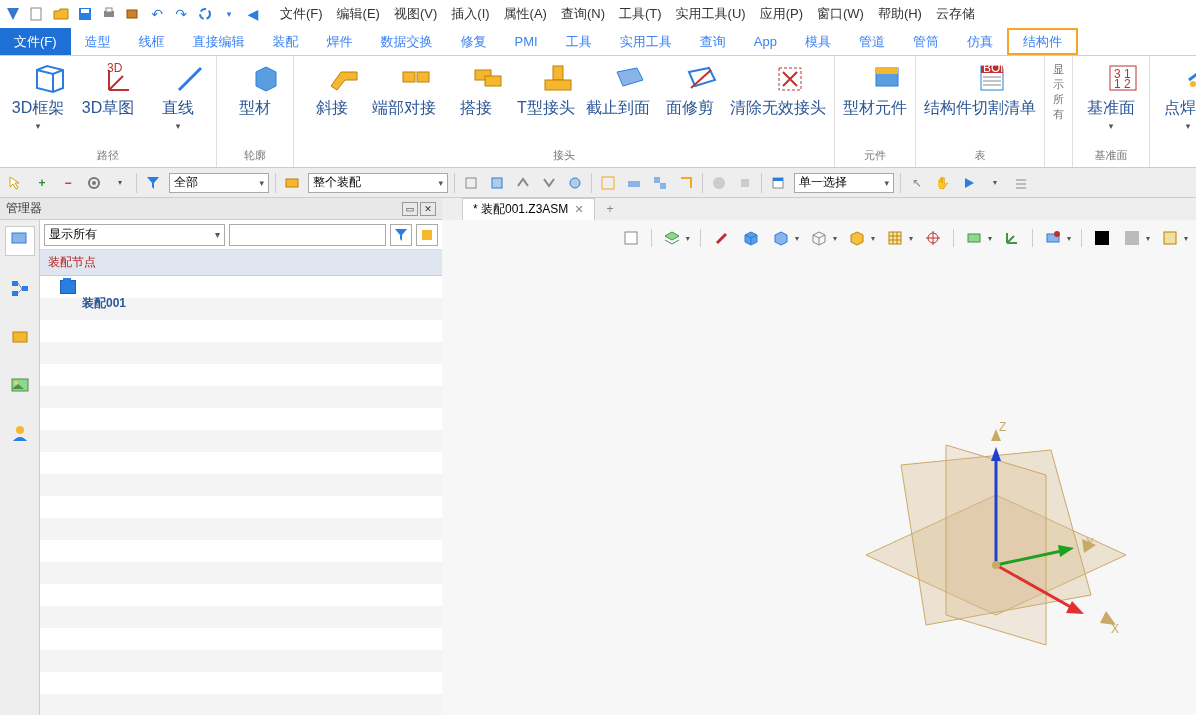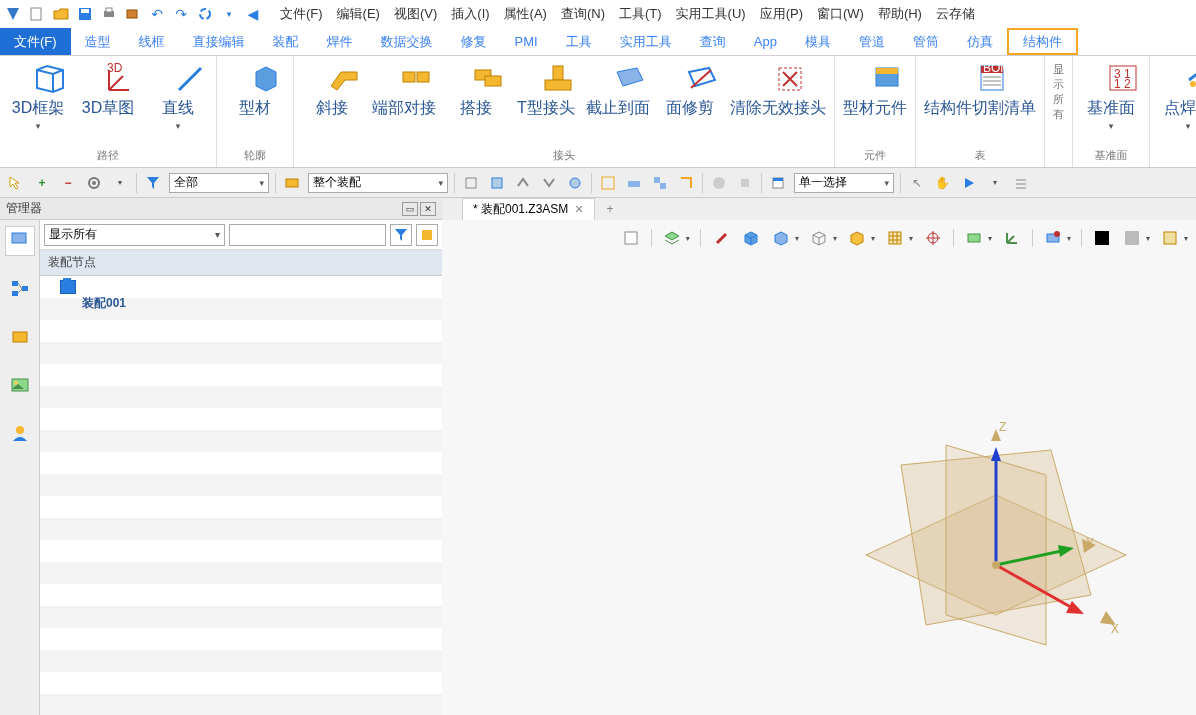--- a/index.html
+++ b/index.html
@@ -47,21 +47,21 @@
 .left-panel { width: 442px; background: #fff; display: flex; }
 .left-tabs { width: 40px; background: #eee; border-right: 1px solid #ccc; display: flex; flex-direction: column; align-items: center; padding-top: 6px; gap: 18px; }
 .left-tabs .ltab { width: 30px; height: 30px; display: flex; align-items: center; justify-content: center; cursor: pointer; border: 1px solid transparent; }
 .left-tabs .ltab.active { background: #fff; border-color: #ccc; }
 .left-content { flex: 1; display: flex; flex-direction: column; }
 .left-filter-row { height: 30px; display: flex; align-items: center; padding: 2px 4px; gap: 4px; border-bottom: 1px solid #ddd; }
 .left-filter-row .dd { flex: 1; border: 1px solid #aaa; height: 22px; padding: 0 20px 0 4px; display: flex; align-items: center; background: #fff; position: relative; }
 .left-filter-row .dd::after { content: "▾"; position: absolute; right: 4px; color: #555; font-size: 10px; }
 .left-filter-row .txt { flex: 1; border: 1px solid #aaa; height: 22px; }
 .left-filter-row .fbtn { width: 22px; height: 22px; border: 1px solid #aaa; display: flex; align-items: center; justify-content: center; }
-.tree-hdr { background: #e0e6ef; padding: 4px 8px; color: #404040; border-bottom: 1px solid #ccc; }
+.tree-hdr { background: #e0e6ef; padding: 4px 8px; color: #b91c1c; border-bottom: 1px solid #ccc; }
 .tree { flex: 1; background: repeating-linear-gradient(#fff 0, #fff 22px, #f4f4f4 22px, #f4f4f4 44px); }
 .tree-item { height: 22px; display: flex; align-items: center; padding-left: 20px; gap: 6px; }
 .tree-item .nodeicon { width: 16px; height: 14px; background: #2a7de1; border: 1px solid #1860b8; position: relative; }
 .tree-item .nodeicon::after { content: ""; position: absolute; top: -3px; left: 2px; width: 8px; height: 3px; background: #2a7de1; }
 .tree-item span { color: #2b5797; font-weight: 600; margin-top: 32px; }
 
 
 .doc-area { flex: 1; background: #f7f7f7; position: relative; }
 .doc-tab { height: 22px; padding: 0 10px; display: flex; align-items: center; gap: 6px; background: #fff; border: 1px solid #ccc; border-bottom: none; margin-left: 20px; font-size: 12px; }
 .doc-tab .close { color: #888; font-size: 11px; cursor: pointer; }

